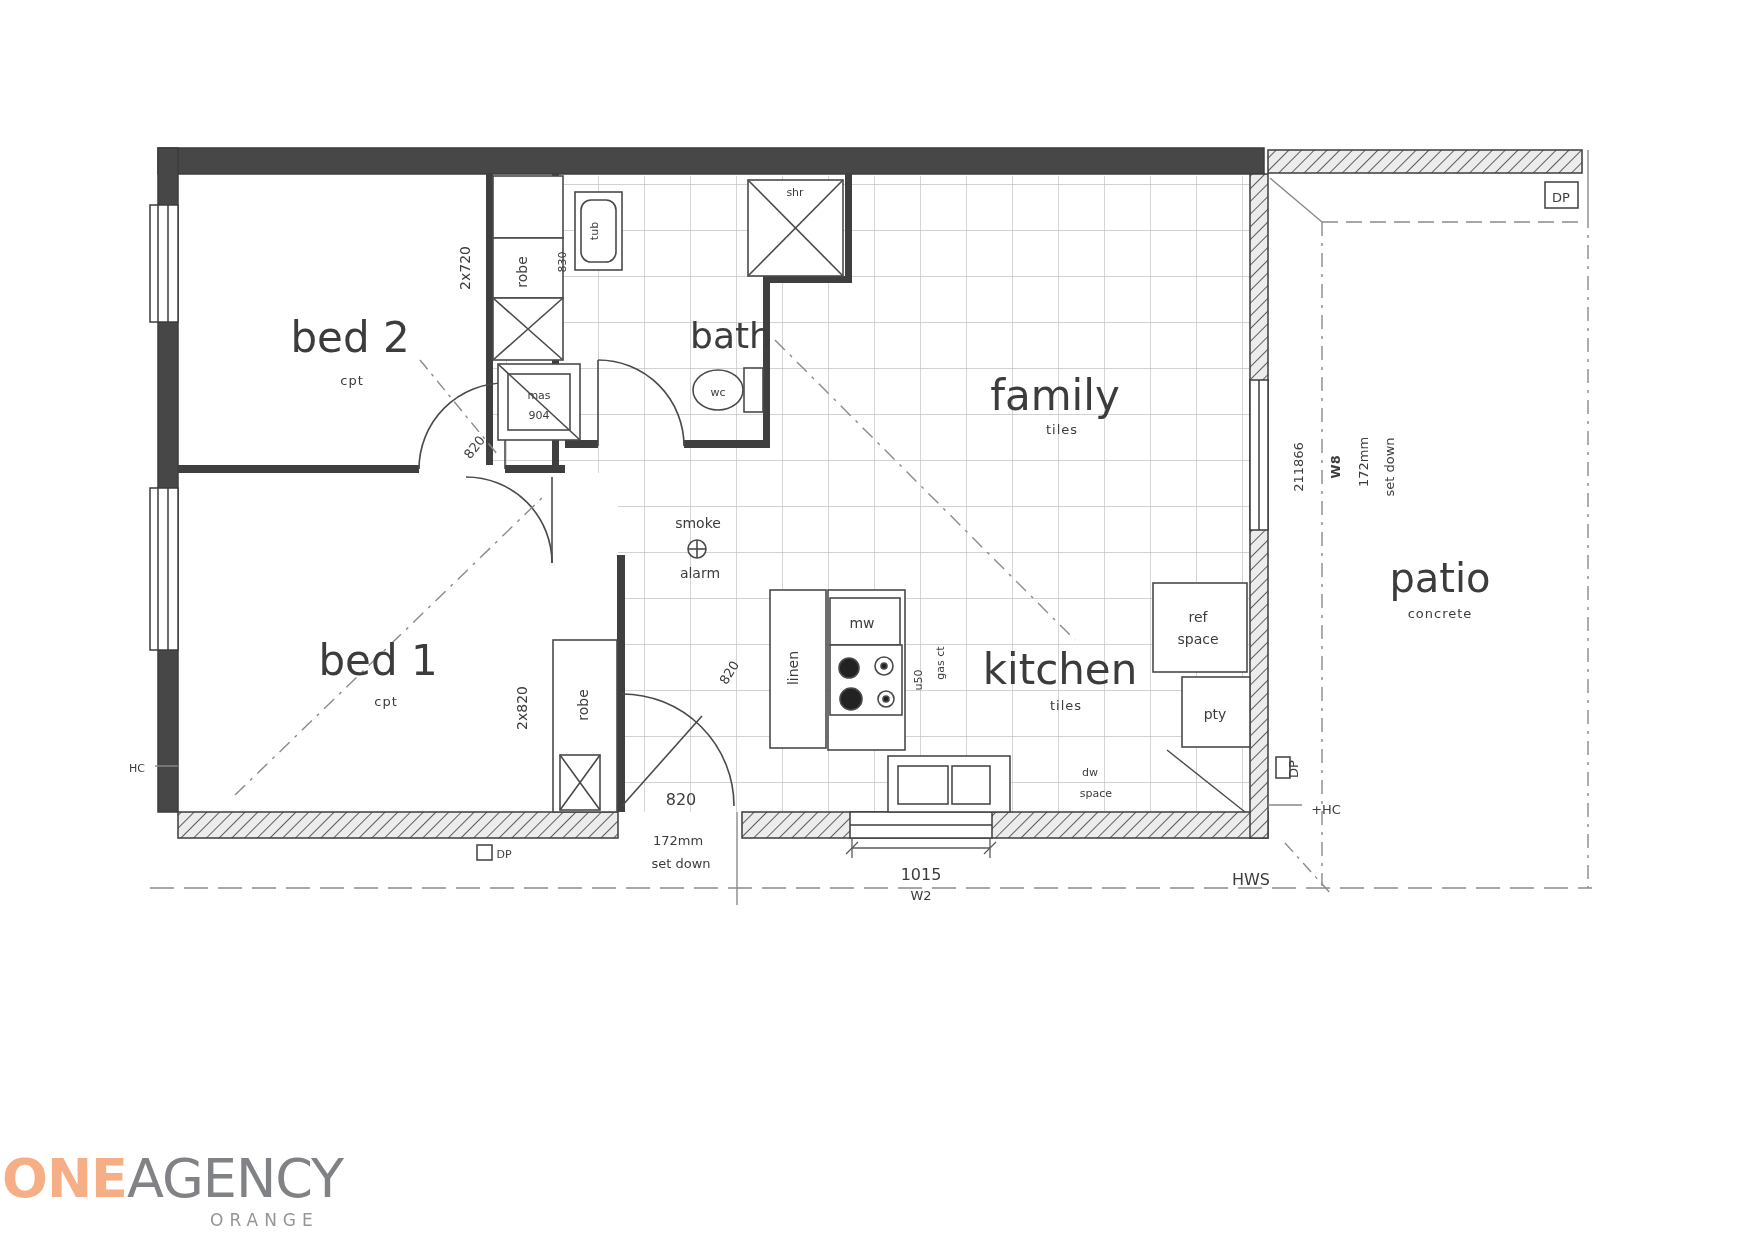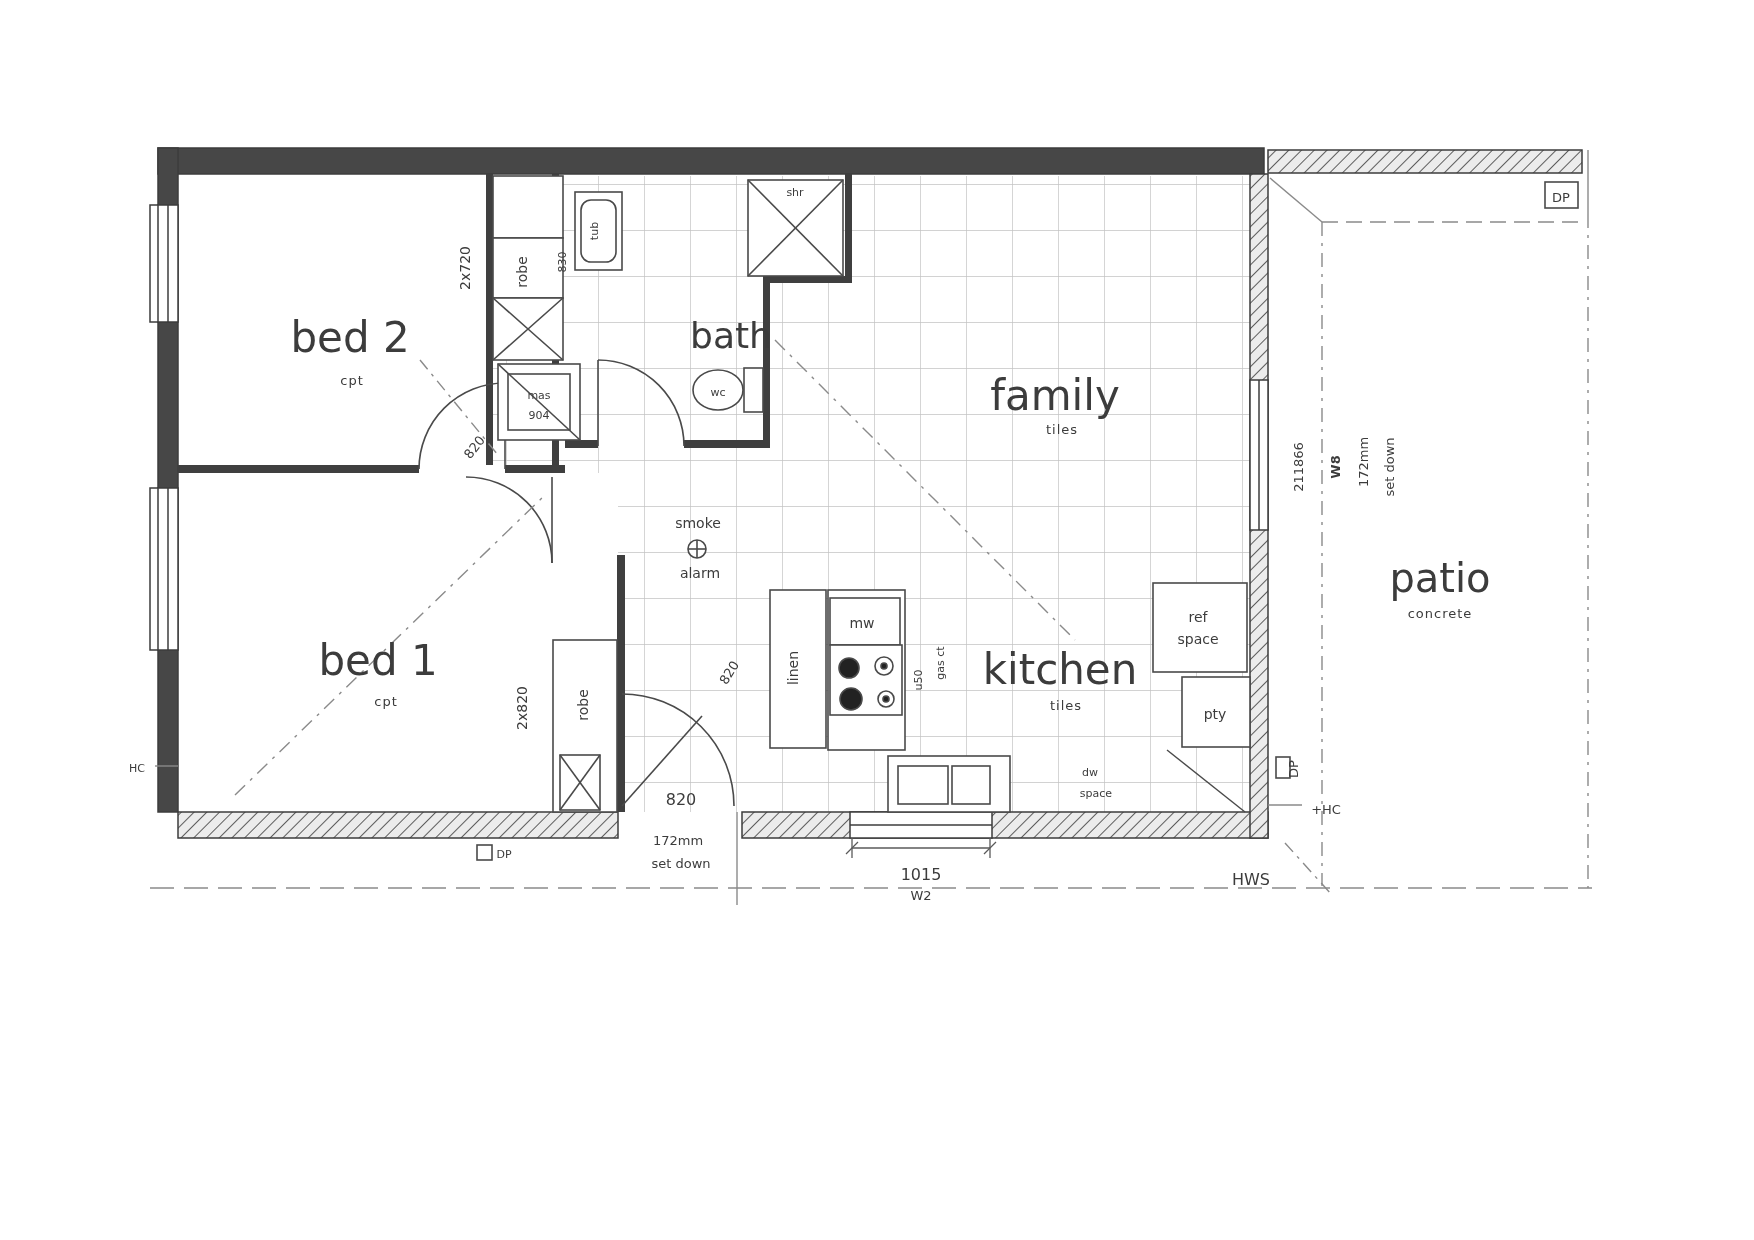--- a/index.html
+++ b/index.html
@@ -259,13 +259,19 @@
     <text class="dim-label-sm" x="1561" y="202">DP</text>
     <text class="fix-label-sm" x="504" y="858">DP</text>
     <text class="dim-label-sm" transform="rotate(-90 1303 467)" x="1303" y="467">211866</text>
     <text class="dim-label-sm" transform="rotate(-90 1340 467)" x="1340" y="467" style="font-weight:bold">W8</text>
     <text class="dim-label-sm" transform="rotate(-90 1368 462)" x="1368" y="462">172mm</text>
     <text class="dim-label-sm" transform="rotate(-90 1394 467)" x="1394" y="467">set down</text>
   </g>
 </svg>
 
   
+  <div id="logo">
+    <div class="line1">
+      <span class="one">ONE</span><span class="agency">AGENCY</span>
+    </div>
+    <div class="line2">ORANGE</div>
+  </div>
 </div>
 
 </body></html>

